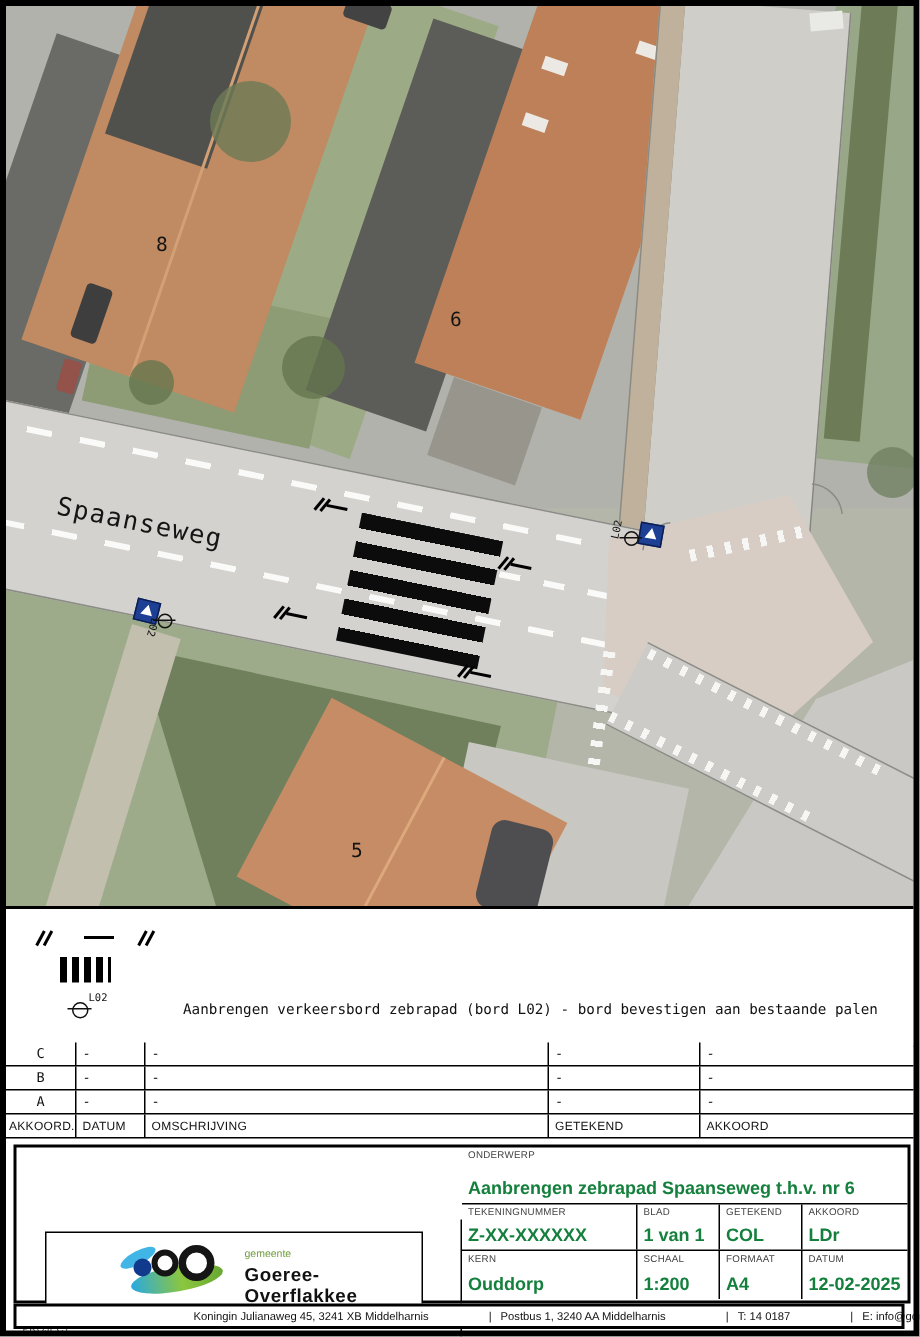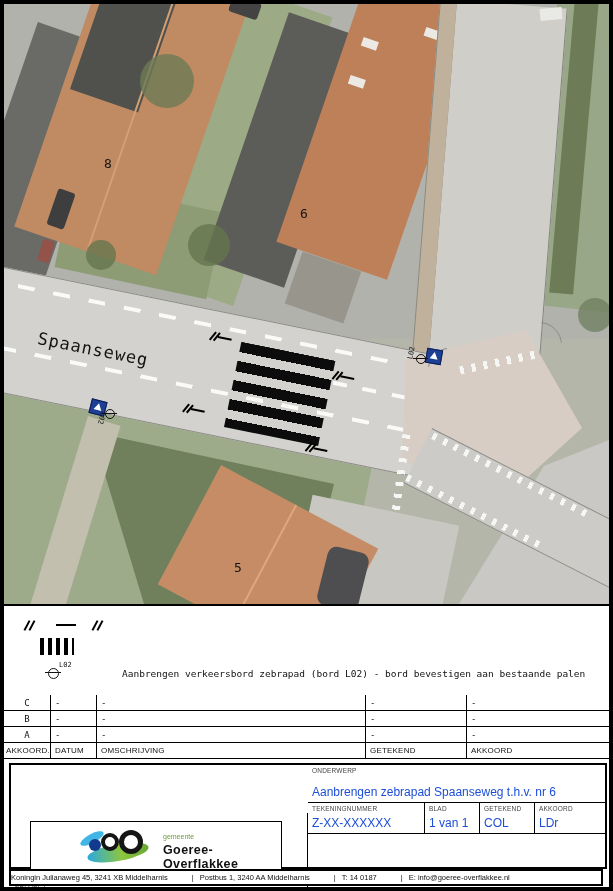--- a/index.html
+++ b/index.html
@@ -159,27 +159,27 @@
   .lgo-name{left:132px;top:21px;font-size:12.5px;font-weight:bold;color:#111;letter-spacing:.4px;}
   .project-cell{position:absolute;left:0;top:68px;width:100%;height:33px;}
   .tb-right{position:absolute;left:297px;top:0;right:0;height:100%;}
   .ond-cell{position:absolute;left:0;top:0;width:100%;height:37px;border-bottom:1px solid #000;}
   .tb-grid{position:absolute;left:0;width:100%;display:grid;grid-template-columns:117px 55px 55px 1fr;}
   .tb-grid.r2{top:38px;height:30px;border-bottom:1px solid #000;}
   .tb-grid.r3{top:69px;height:32px;}
   .tb-grid > div{border-right:1px solid #000;position:relative;}
   .tb-grid > div:last-child{border-right:none;text-align:right;}
   .cell-label{position:absolute;left:4px;top:2px;font-size:6.5px;color:#444;letter-spacing:.2px;}
-  .cell-value{position:absolute;left:4px;bottom:3px;font-size:12px;color:#1d4ed8;white-space:nowrap;}
+  .cell-value{position:absolute;left:4px;bottom:3px;font-size:12px;color:#15803d;white-space:nowrap;font-weight:bold;}
   .ond-cell .cell-value{font-size:12px;}
   .project-cell .cell-value{font-size:13px;}
 
   
   .footerbar{position:absolute;left:9px;top:869px;width:594px;height:17px;border:2px solid #000;z-index:2;
-    display:flex;align-items:center;gap:24px;box-sizing:border-box;background:#fff;}
+    display:flex;align-items:center;gap:40px;padding-left:118px;box-sizing:border-box;background:#fff;}
   .footerbar span{font-size:7.5px;color:#111;white-space:nowrap;}
   .ft-sep::before{content:"|";margin-right:6px;}
 </style>
 </head>
 <body>
 
 <div class="sheet">
   <div class="sheet-border"></div>
 
   <div class="map">
@@ -363,20 +363,38 @@
         </div>
         <div>
           <div class="cell-label">GETEKEND</div>
           <div class="cell-value">COL</div>
         </div>
         <div>
           <div class="cell-label">AKKOORD</div>
           <div class="cell-value">LDr</div>
         </div>
       </div>
+      <div class="tb-grid r3">
+        <div>
+          <div class="cell-label">KERN</div>
+          <div class="cell-value">Ouddorp</div>
+        </div>
+        <div>
+          <div class="cell-label">SCHAAL</div>
+          <div class="cell-value">1:200</div>
+        </div>
+        <div>
+          <div class="cell-label">FORMAAT</div>
+          <div class="cell-value">A4</div>
+        </div>
+        <div>
+          <div class="cell-label">DATUM</div>
+          <div class="cell-value">12-02-2025</div>
+        </div>
+      </div>
     </div>
   </div>
 
   <div class="footerbar">
     <span>Koningin Julianaweg 45, 3241 XB Middelharnis</span>
     <span class="ft-sep">Postbus 1, 3240 AA Middelharnis</span>
     <span class="ft-sep">T: 14 0187</span>
     <span class="ft-sep">E: info@goeree-overflakkee.nl</span>
   </div>
 </div>

